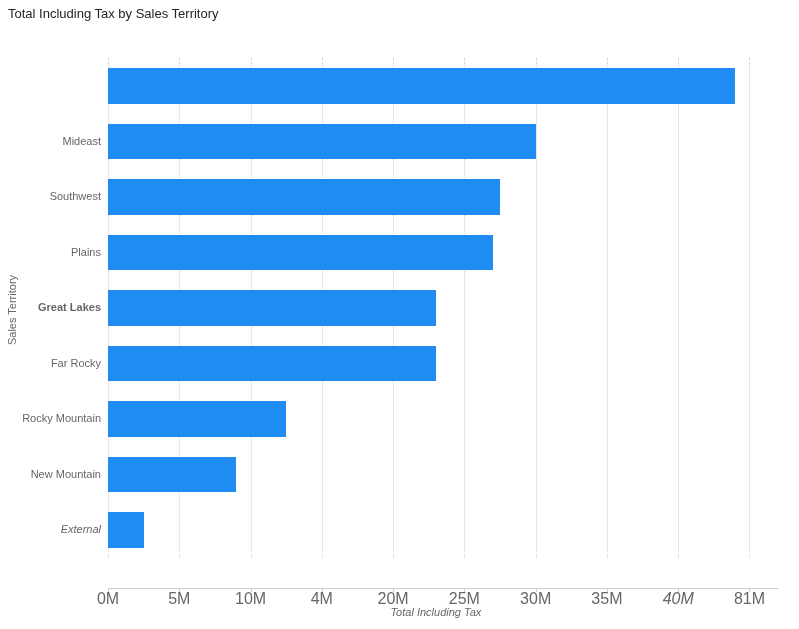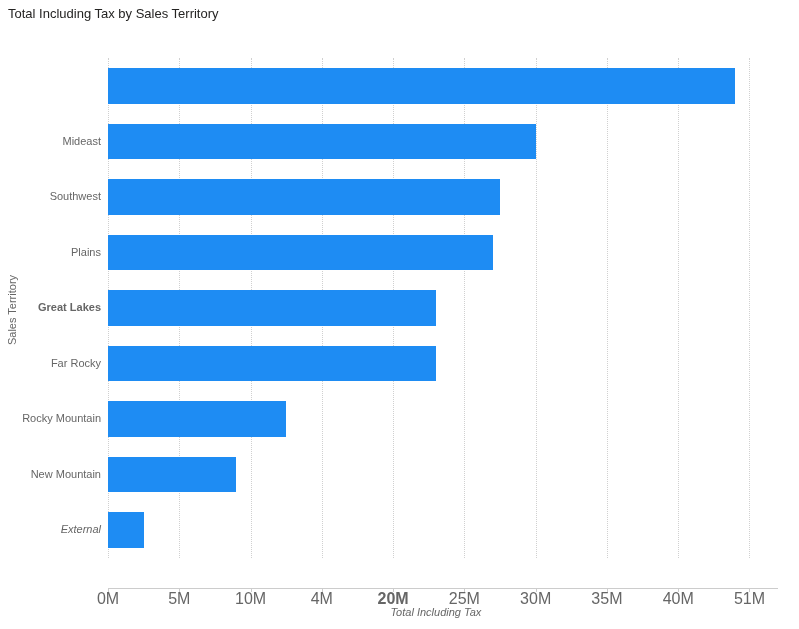--- a/index.html
+++ b/index.html
@@ -157,31 +157,31 @@
 
 <div class="tick-mark" style="left: 108px;"></div>
     <div class="x-tick-label" style="left: 108px;">0M</div>
     <div class="tick-mark" style="left: 179.277px;"></div>
     <div class="x-tick-label" style="left: 179.277px;">5M</div>
     <div class="tick-mark" style="left: 250.553px;"></div>
     <div class="x-tick-label" style="left: 250.553px;">10M</div>
     <div class="tick-mark" style="left: 321.83px;"></div>
     <div class="x-tick-label" style="left: 321.83px;">4M</div>
     <div class="tick-mark" style="left: 393.106px;"></div>
-    <div class="x-tick-label" style="left: 393.106px; font-weight: bold;">20M</div>
+    <div class="x-tick-label" style="left: 393.106px;">20M</div>
     <div class="tick-mark" style="left: 464.383px;"></div>
     <div class="x-tick-label" style="left: 464.383px;">25M</div>
     <div class="tick-mark" style="left: 535.66px;"></div>
     <div class="x-tick-label" style="left: 535.66px;">30M</div>
     <div class="tick-mark" style="left: 606.936px;"></div>
     <div class="x-tick-label" style="left: 606.936px;">35M</div>
     <div class="tick-mark" style="left: 678.213px;"></div>
-    <div class="x-tick-label" style="left: 678.213px;">40M</div>
+    <div class="x-tick-label" style="left: 678.213px; font-style: italic;">40M</div>
     <div class="tick-mark" style="left: 749.489px;"></div>
-    <div class="x-tick-label" style="left: 749.489px;">51M</div>
+    <div class="x-tick-label" style="left: 749.489px;">81M</div>
     <div class="y-tick-label" style="top: 83.5556px;">Mideast</div>
     <div class="y-tick-label" style="top: 139.111px;">Southwest</div>
     <div class="y-tick-label" style="top: 194.667px;">Plains</div>
     <div class="y-tick-label" style="top: 250.222px; font-weight: bold;">Great Lakes</div>
     <div class="y-tick-label" style="top: 305.778px;">Far Rocky</div>
     <div class="y-tick-label" style="top: 361.333px;">Rocky Mountain</div>
     <div class="y-tick-label" style="top: 416.889px;">New Mountain</div>
     <div class="y-tick-label" style="top: 472.444px; font-style: italic;">External</div>
   </div>
 

